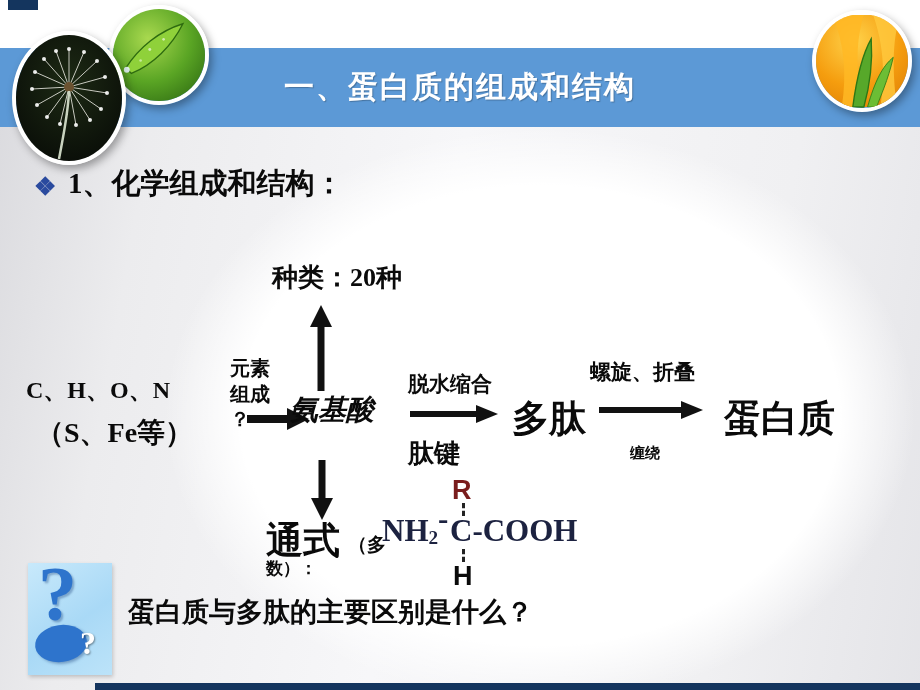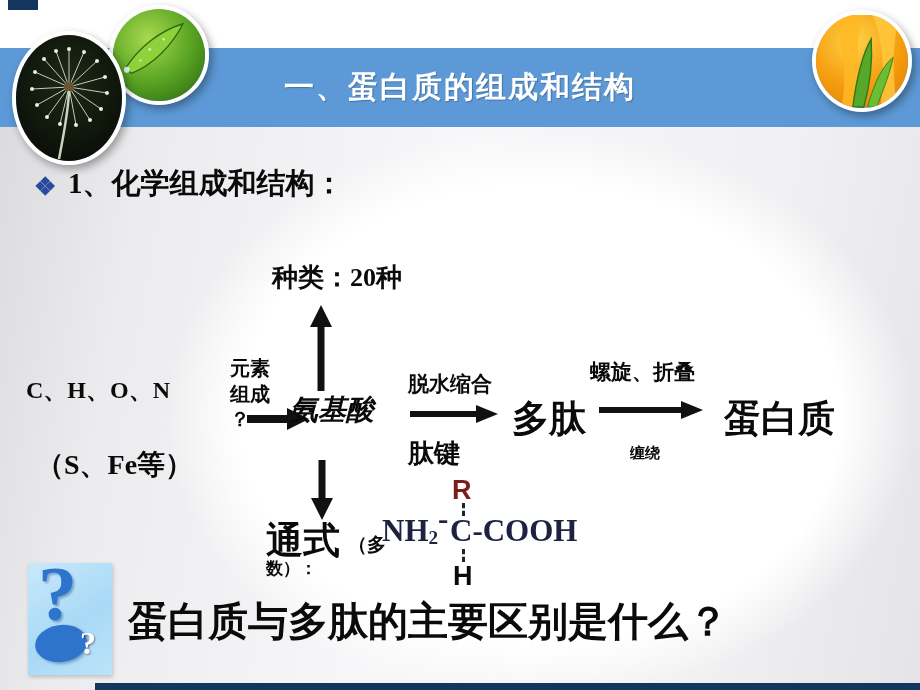--- a/index.html
+++ b/index.html
@@ -24,42 +24,42 @@
   .leaf-circle{left:109px;top:5px;width:92px;height:92px;z-index:4;}
   .dandelion-circle{left:12px;top:31px;width:106px;height:126px;z-index:5;}
   .tulip-circle{left:812px;top:10px;width:92px;height:94px;z-index:4;}
   .circle svg{display:block;width:100%;height:100%;}
   
   .z{z-index:6;}
   .heading-bullet{left:34px;top:172px;font-size:25px;font-weight:bold;}
   .heading-text{left:68px;top:164px;font-size:29px;font-weight:bold;color:#0a0a0a;}
   .kinds{left:272px;top:260px;font-size:26px;font-weight:bold;color:#0a0a0a;}
   .elements1{left:26px;top:374px;font-size:24px;font-weight:bold;color:#0a0a0a;}
-  .elements2{left:36px;top:414px;font-size:28px;font-weight:bold;color:#0a0a0a;margin-top:32px;}
+  .elements2{left:36px;top:414px;font-size:28px;font-weight:bold;color:#0a0a0a;}
   .element-q{left:230px;top:356px;font-size:20px;font-weight:bold;line-height:1.28;color:#0a0a0a;width:46px;}
   .amino{left:290px;top:391px;font-size:28px;font-weight:bold;color:#0a0a0a;font-style:italic;}
   .dehydration{left:408px;top:370px;font-size:21px;font-weight:bold;color:#0a0a0a;}
   .peptide-bond{left:408px;top:436px;font-size:26px;font-weight:bold;color:#0a0a0a;}
   .polypeptide{left:512px;top:394px;font-size:37px;font-weight:bold;color:#0a0a0a;}
   .helix{left:590px;top:358px;font-size:21px;font-weight:bold;color:#0a0a0a;}
   .coil{left:630px;top:444px;font-size:15px;font-weight:bold;color:#0a0a0a;}
   .protein{left:724px;top:394px;font-size:37px;font-weight:bold;color:#0a0a0a;}
   .formula-title{left:266px;top:516px;font-size:37px;font-weight:bold;color:#0a0a0a;}
   .formula-small1{left:348px;top:532px;font-size:19px;font-weight:bold;color:#0a0a0a;}
   .formula-small2{left:266px;top:557px;font-size:17px;font-weight:bold;color:#0a0a0a;}
   .nh2{left:382px;top:513px;font-size:31px;font-weight:bold;text-align:right;}
   .nh2 .sub{font-size:0.62em;vertical-align:-0.18em;}
   .nh2 .dash{position:relative;top:-0.38em;font-weight:bold;}
   .chain{left:450px;top:513px;font-size:31px;font-weight:bold;}
   .r-group{left:452px;top:475px;font-size:27px;font-weight:bold;font-family:"Liberation Sans","DejaVu Sans",sans-serif;}
   .h-group{left:453px;top:561px;font-size:27px;font-weight:bold;color:#0a0a0a;font-family:"Liberation Sans","DejaVu Sans",sans-serif;}
   .bond{width:0;height:13px;border-left:3px dashed #222;}
   .bond1{left:462px;top:503px;}
   .bond2{left:462px;top:549px;}
-  .question-text{left:128px;top:594px;font-size:40px;font-weight:bold;color:#0a0a0a;}
+  .question-text{left:128px;top:594px;font-size:27px;font-weight:bold;color:#0a0a0a;}
   
   .q-box{left:28px;top:563px;width:84px;height:112px;z-index:6;
     background:linear-gradient(145deg,#c8e9fb 0%,#a9d9f6 55%,#bce3f9 100%);
     box-shadow:1px 2px 4px rgba(0,0,0,.2);}
   .q-big{position:absolute;left:10px;top:-14px;font-size:78px;font-weight:bold;
     font-family:"Liberation Serif","DejaVu Serif",serif;text-shadow:2px 2px 2px rgba(20,60,120,.35);}
   .q-ellipse{position:absolute;left:7px;top:62px;width:52px;height:37px;border-radius:50%;
     transform:rotate(-8deg);box-shadow:2px 2px 3px rgba(20,60,120,.4);}
   .q-small{position:absolute;left:52px;top:62px;font-size:32px;font-weight:bold;color:#ffffff;
     font-family:"Liberation Serif","DejaVu Serif",serif;text-shadow:1px 1px 2px rgba(0,0,0,.4);}

